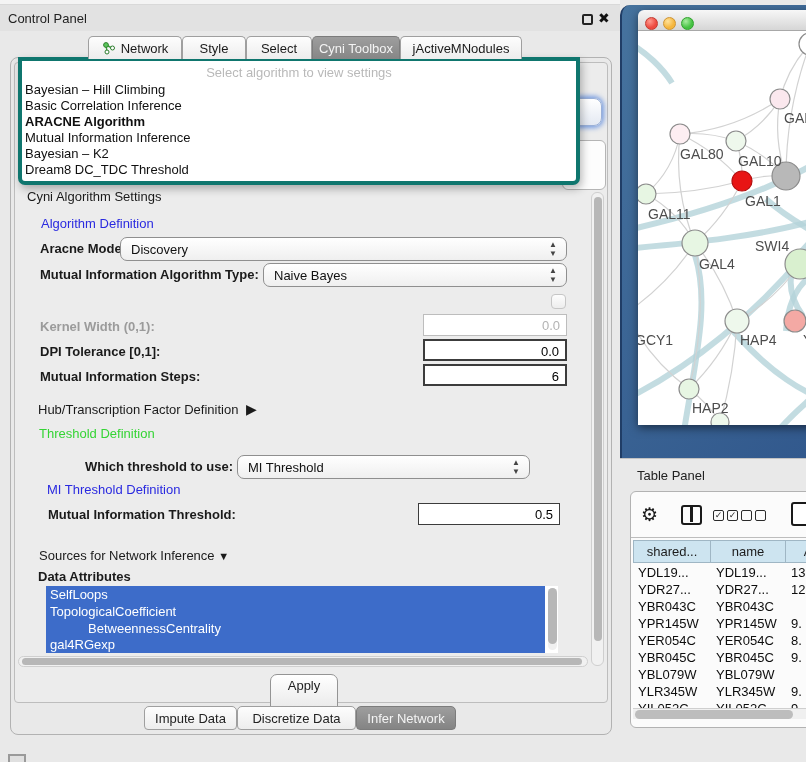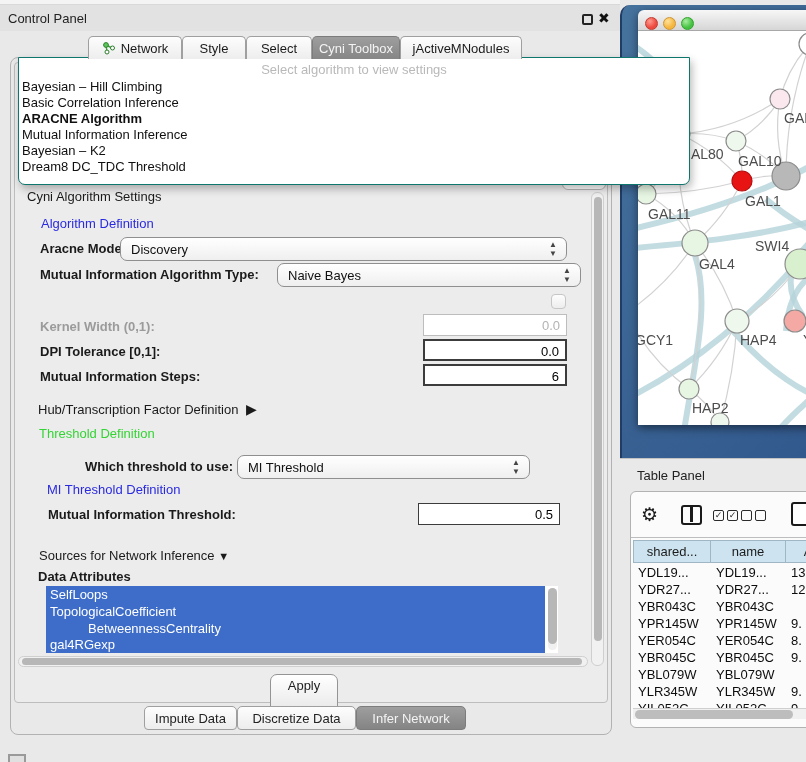--- a/index.html
+++ b/index.html
@@ -29,22 +29,22 @@
                  border:1px solid #b2b2b2; border-radius:8px; z-index:5; }
   #inner-panel { left:14px; top:62px; width:594px; height:641px; background:#ececec;
                  border:1px solid #bdbdbd; border-radius:4px; z-index:6; }
 
   
   #frag-btn { left:570px; top:98px; width:32px; height:28px; border-radius:8px; border:1px solid #9ab0d8;
               background:linear-gradient(#ffffff,#e4e9f2); box-shadow:0 0 5px 2px rgba(80,130,220,.75); z-index:8; }
   #frag-box { left:562px; top:140px; width:44px; height:50px; border:1px solid #b5b5b5; border-radius:6px; background:#fdfdfd; z-index:8; }
 
   
-  #algo-dropdown { left:18px; top:57px; width:672px; height:128px; background:#ffffff;
-                   border:1px solid #0f766e; border-radius:0 0 7px 7px;
+  #algo-dropdown { left:18px; top:57px; width:562px; height:128px; background:#ffffff;
+                   border:4px solid #0f766e; border-radius:0 0 7px 7px;
                    box-shadow:2px 4px 9px rgba(0,0,0,.28); z-index:50; }
   #algo-placeholder { position:absolute; left:0; top:4px; width:100%; text-align:center; color:#b9b9b9; }
   .dd-item { position:absolute; left:3px; width:550px; height:16px; line-height:16px; color:#101010; white-space:nowrap; }
   .dd-item.bold { font-weight:bold; }
 
   
   .gbox { position:absolute; border:1px solid #bdbdbd; border-radius:4px; box-shadow:inset 0 0 0 1px rgba(255,255,255,.6); }
   .glabel { position:absolute; background:#ececec; padding:0 3px; line-height:14px; white-space:nowrap; z-index:12; }
   .blue  { color:#2a2ae0; }
   .green { color:#35d435; }
@@ -174,21 +174,21 @@
   <div class="gbox abs" style="left:28px; top:224px; width:556px; height:168px;"></div>
   <div class="glabel blue" style="left:38px; top:217px;">Algorithm Definition</div>
 
   <div class="flabel" style="left:40px; top:241px;">Aracne Mode:</div>
   <div class="combo abs" style="left:120px; top:237px; width:447px; height:24px;">
     <span>Discovery</span>
     <span class="arrows">▲<br>▼</span>
   </div>
 
   <div class="flabel" style="left:40px; top:267px;">Mutual Information Algorithm Type:</div>
-  <div class="combo abs" style="left:277px; top:263px; width:304px; height:24px;">
+  <div class="combo abs" style="left:263px; top:263px; width:304px; height:24px;">
     <span>Naive Bayes</span>
     <span class="arrows">▲<br>▼</span>
   </div>
 
   <div id="kernel-checkbox" class="abs"></div>
 
   <div class="flabel dis" style="left:40px; top:319px;">Kernel Width (0,1):</div>
   <div class="tfield dim abs" style="left:423px; top:314px; width:144px; height:22px;">0.0</div>
 
   <div class="flabel" style="left:40px; top:344px;">DPI Tolerance [0,1]:</div>
@@ -240,21 +240,21 @@
   </div>
   <div id="main-vscroll" class="abs">
       <div id="main-vthumb"></div>
     </div>
 
   <div id="apply-btn" class="abs">Apply</div>
 
   <div id="bottom-tabs">
       <div class="btab" style="left: 144px; width: 93px;">Impute Data</div>
       <div class="btab" style="left: 237px; width: 119px;">Discretize Data</div>
-      <div class="btab sel" style="left: 356px; width: 110px; text-align: center;">Infer Network</div>
+      <div class="btab sel" style="left: 356px; width: 100px; text-align: center;">Infer Network</div>
     </div>
 
   <div id="bottom-icon" class="abs"></div>
 
   <div id="desktop" class="abs">
     <div id="net-window">
       <div id="net-titlebar">
         <div id="tl-red" class="tl"></div>
         <div id="tl-yellow" class="tl"></div>
         <div id="tl-green" class="tl"></div>

